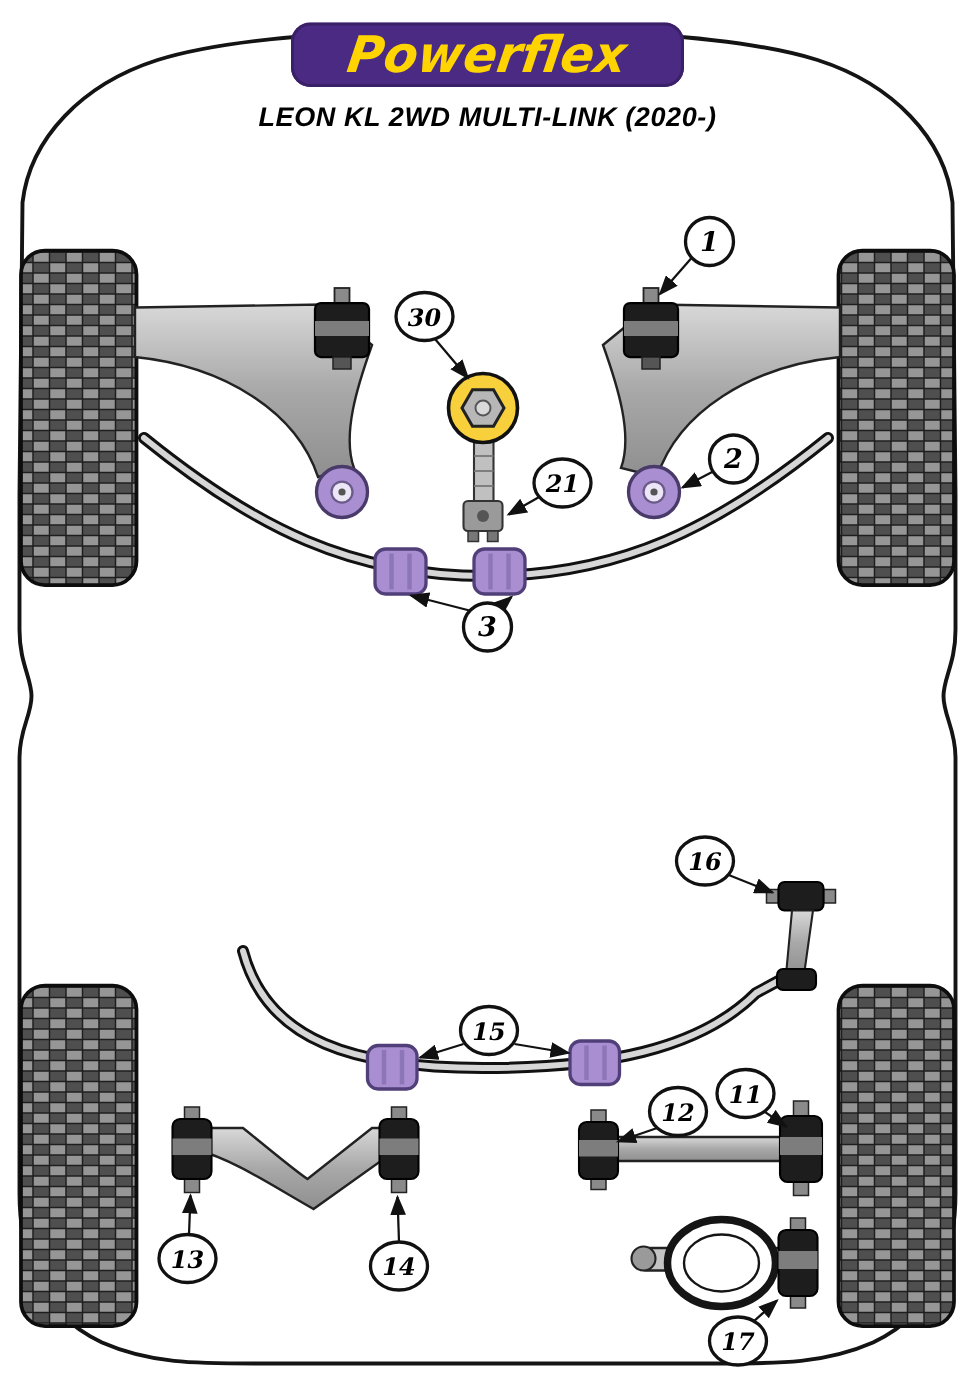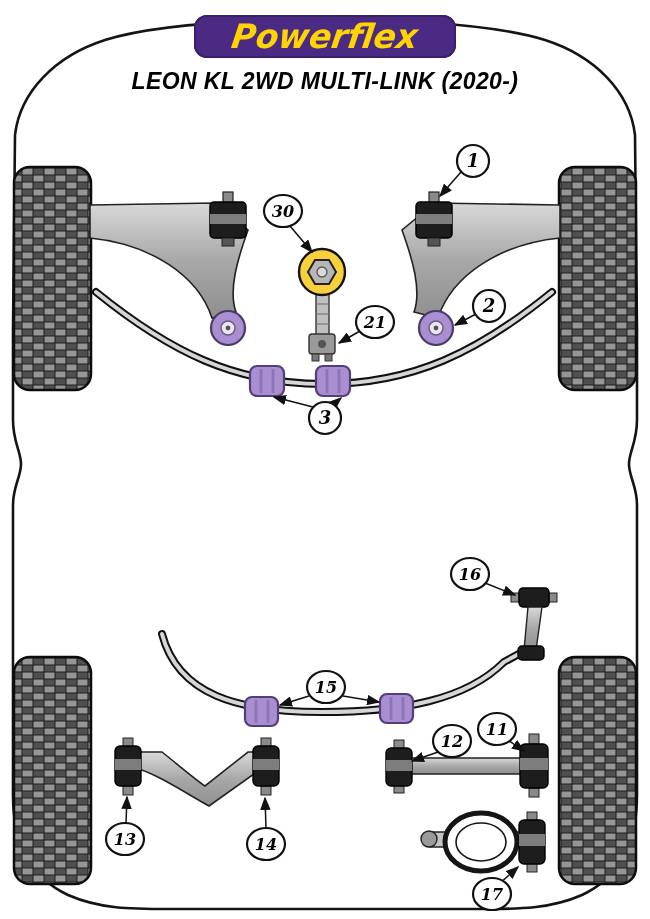--- a/index.html
+++ b/index.html
@@ -15,21 +15,21 @@
     box-shadow:0 0 0 2px #3a2066 inset;
   }
   .logo span{
     font-family:"DejaVu Sans",sans-serif;font-style:italic;font-weight:bold;
     font-size:33px;color:#FFD400;transform:skewX(-8deg) scaleY(1.02);
     letter-spacing:0px;white-space:nowrap;
   }
   .title{
     position:absolute;top:68px;left:0;width:100%;text-align:center;
     font-family:"Liberation Sans",sans-serif;font-style:italic;font-weight:bold;
-    font-size:23px;color:#000;letter-spacing:0.4px;
+    font-size:18px;color:#000;letter-spacing:0.4px;
   }
   .callout-text{
     font-family:"DejaVu Serif",serif;font-style:italic;font-weight:bold;fill:#000;
   }
 </style>
 </head>
 <body>
 
 <div class="stage">
 

